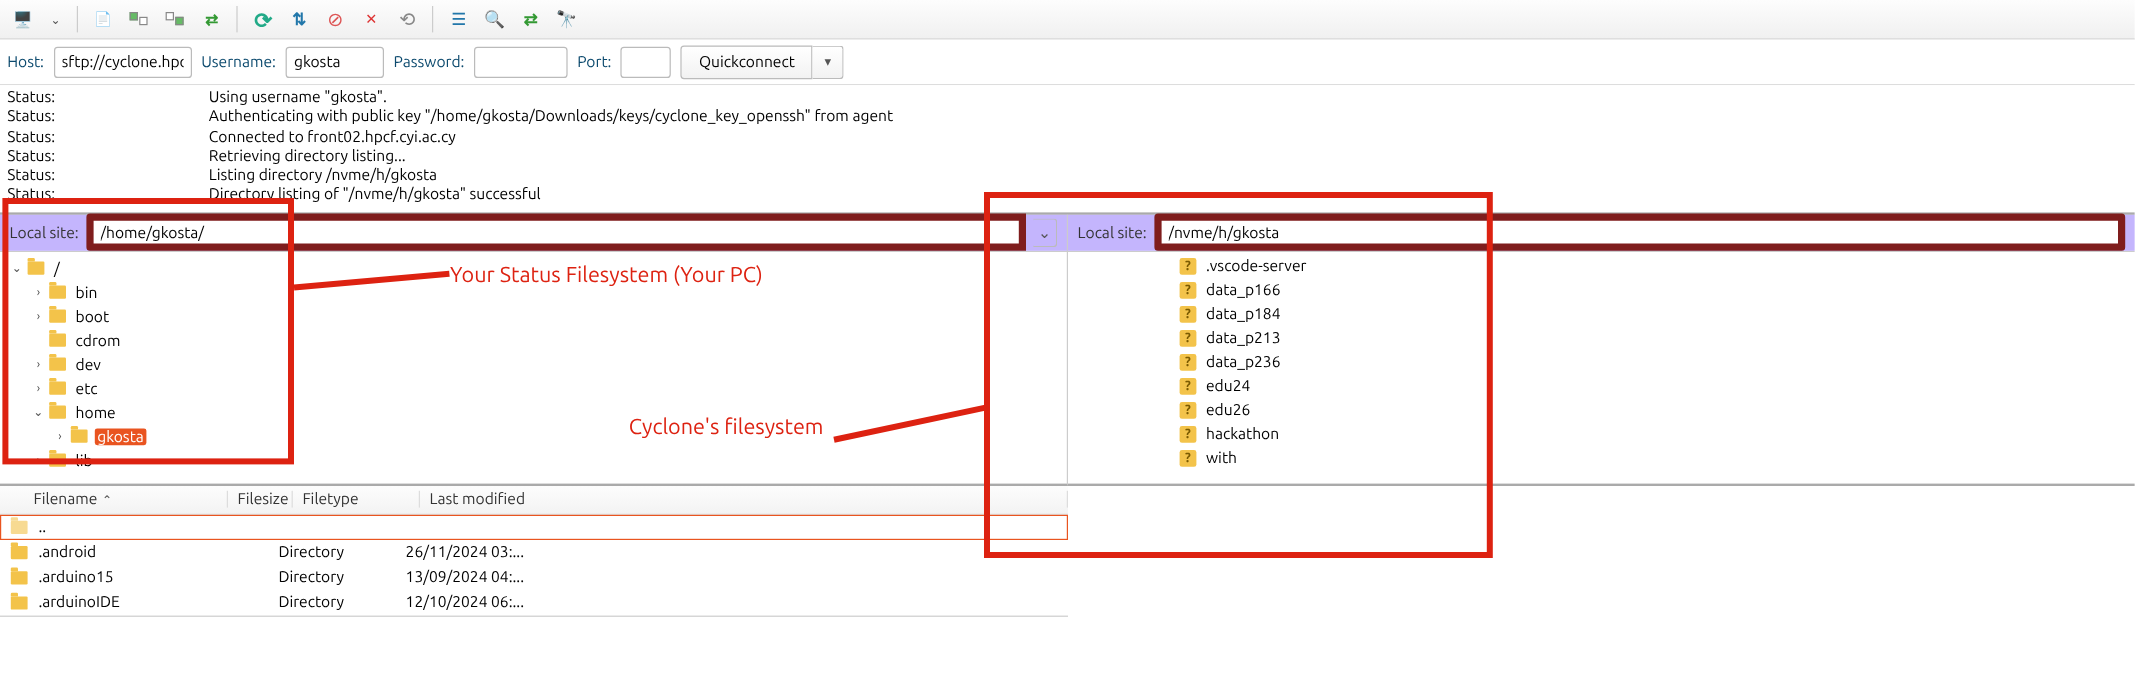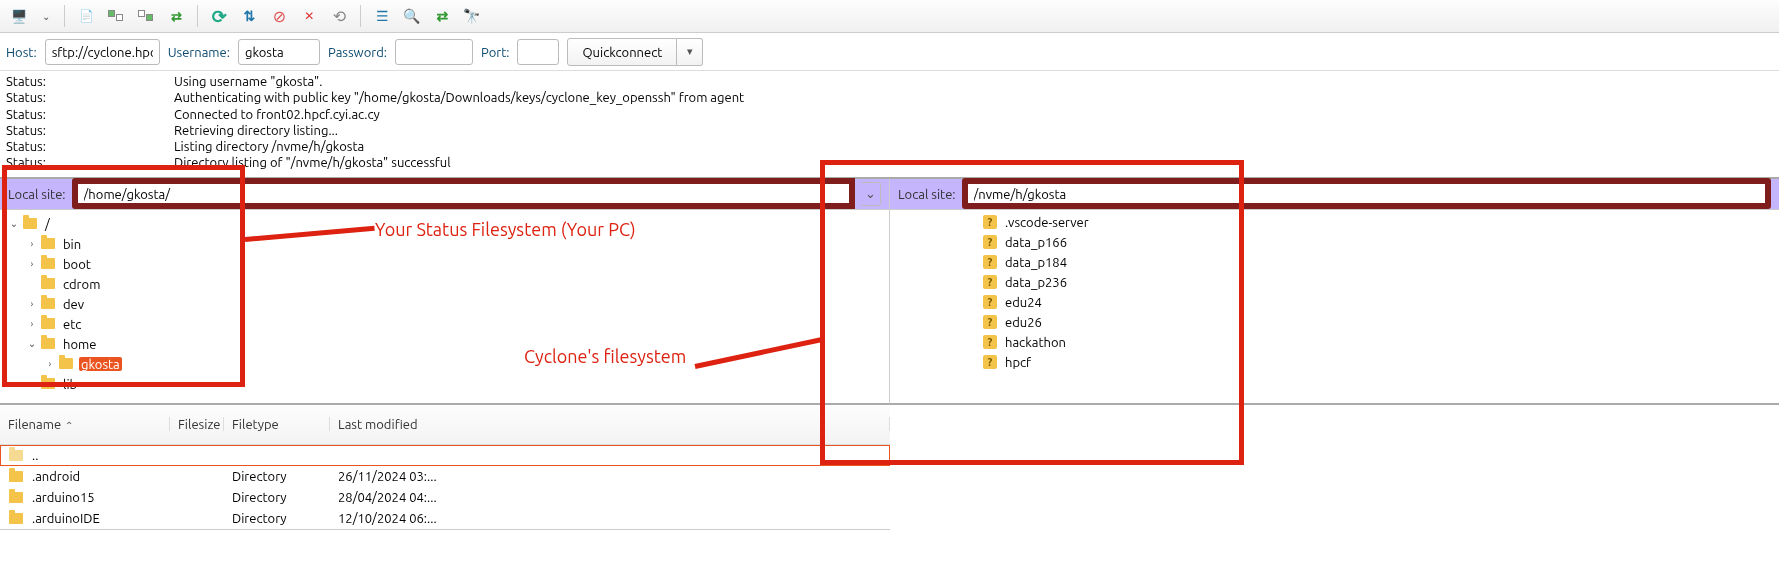--- a/index.html
+++ b/index.html
@@ -60,21 +60,21 @@
 .tree-ico { width:16px; height:16px; margin-right:3px; display:flex;align-items:center;justify-content:center;}
 .folder { width:14px; height:11px; background:#f3c34a; border-radius:1px; position:relative;}
 .folder::before { content:""; position:absolute; top:-3px; left:0; width:6px; height:3px; background:#f3c34a; border-radius:1px 1px 0 0;}
 .qmark { width:14px; height:14px; background:#f3c34a; border-radius:2px; display:flex;align-items:center;justify-content:center; color:#7a5a00; font-weight:bold; font-size:11px;}
 .qmark::after { content:"?"; }
 .tree-lbl { padding:0 2px; }
 .tree-lbl.sel { background:#e95420; color:#fff; border-radius:2px;}
 
 
 .filelist { background:#fff; border-bottom:1px solid #ccc; }
-.fl-head { display:flex; height:40px; align-items:center; border-bottom:1px solid #ddd; background:linear-gradient(#fdfdfd,#f3f3f3);}
+.fl-head { display:flex; height:24px; align-items:center; border-bottom:1px solid #ddd; background:linear-gradient(#fdfdfd,#f3f3f3);padding-left:20px;}
 .fl-col { padding:0 8px; border-right:1px solid #ddd; color:#333;}
 .fl-col.n { width:170px; display:flex; align-items:center; gap:4px;}
 .fl-col.s { width:54px; }
 .fl-col.t { width:106px; }
 .fl-col.m { flex:1; }
 .sort-ind::after { content:"⌃"; font-size:10px; color:#555; }
 .fl-body { }
 .fl-row { display:flex; height:21px; align-items:center; }
 .fl-row.hl { outline:1px solid #e95420; outline-offset:-1px;}
 .fl-cell { padding:0 8px; }
@@ -272,20 +272,26 @@
         <div class="tree-row">
           <span class="tree-ico">
             <span class="qmark"></span>
           </span>
           <span class="tree-lbl">data_p184</span>
         </div>
         <div class="tree-row">
           <span class="tree-ico">
             <span class="qmark"></span>
           </span>
+          <span class="tree-lbl">data_p213</span>
+        </div>
+        <div class="tree-row">
+          <span class="tree-ico">
+            <span class="qmark"></span>
+          </span>
           <span class="tree-lbl">data_p236</span>
         </div>
         <div class="tree-row">
           <span class="tree-ico">
             <span class="qmark"></span>
           </span>
           <span class="tree-lbl">edu24</span>
         </div>
         <div class="tree-row">
           <span class="tree-ico">
@@ -296,21 +302,21 @@
         <div class="tree-row">
           <span class="tree-ico">
             <span class="qmark"></span>
           </span>
           <span class="tree-lbl">hackathon</span>
         </div>
         <div class="tree-row">
           <span class="tree-ico">
             <span class="qmark"></span>
           </span>
-          <span class="tree-lbl">hpcf</span>
+          <span class="tree-lbl">with</span>
         </div>
       </div>
   </div>
 </div>
 
 <div class="filelist" style="width:50%;">
   <div class="fl-head">
     <div class="fl-col n">
         <span>Filename</span>
         <span class="sort-ind"></span>
@@ -344,21 +350,21 @@
       </div>
       <div class="fl-row">
         <div class="fl-cell n">
           <span class="tree-ico">
             <span class="folder"></span>
           </span>
           <span>.arduino15</span>
         </div>
         <div class="fl-cell s"></div>
         <div class="fl-cell t">Directory</div>
-        <div class="fl-cell m">28/04/2024 04:...</div>
+        <div class="fl-cell m">13/09/2024 04:...</div>
       </div>
       <div class="fl-row">
         <div class="fl-cell n">
           <span class="tree-ico">
             <span class="folder"></span>
           </span>
           <span>.arduinoIDE</span>
         </div>
         <div class="fl-cell s"></div>
         <div class="fl-cell t">Directory</div>

